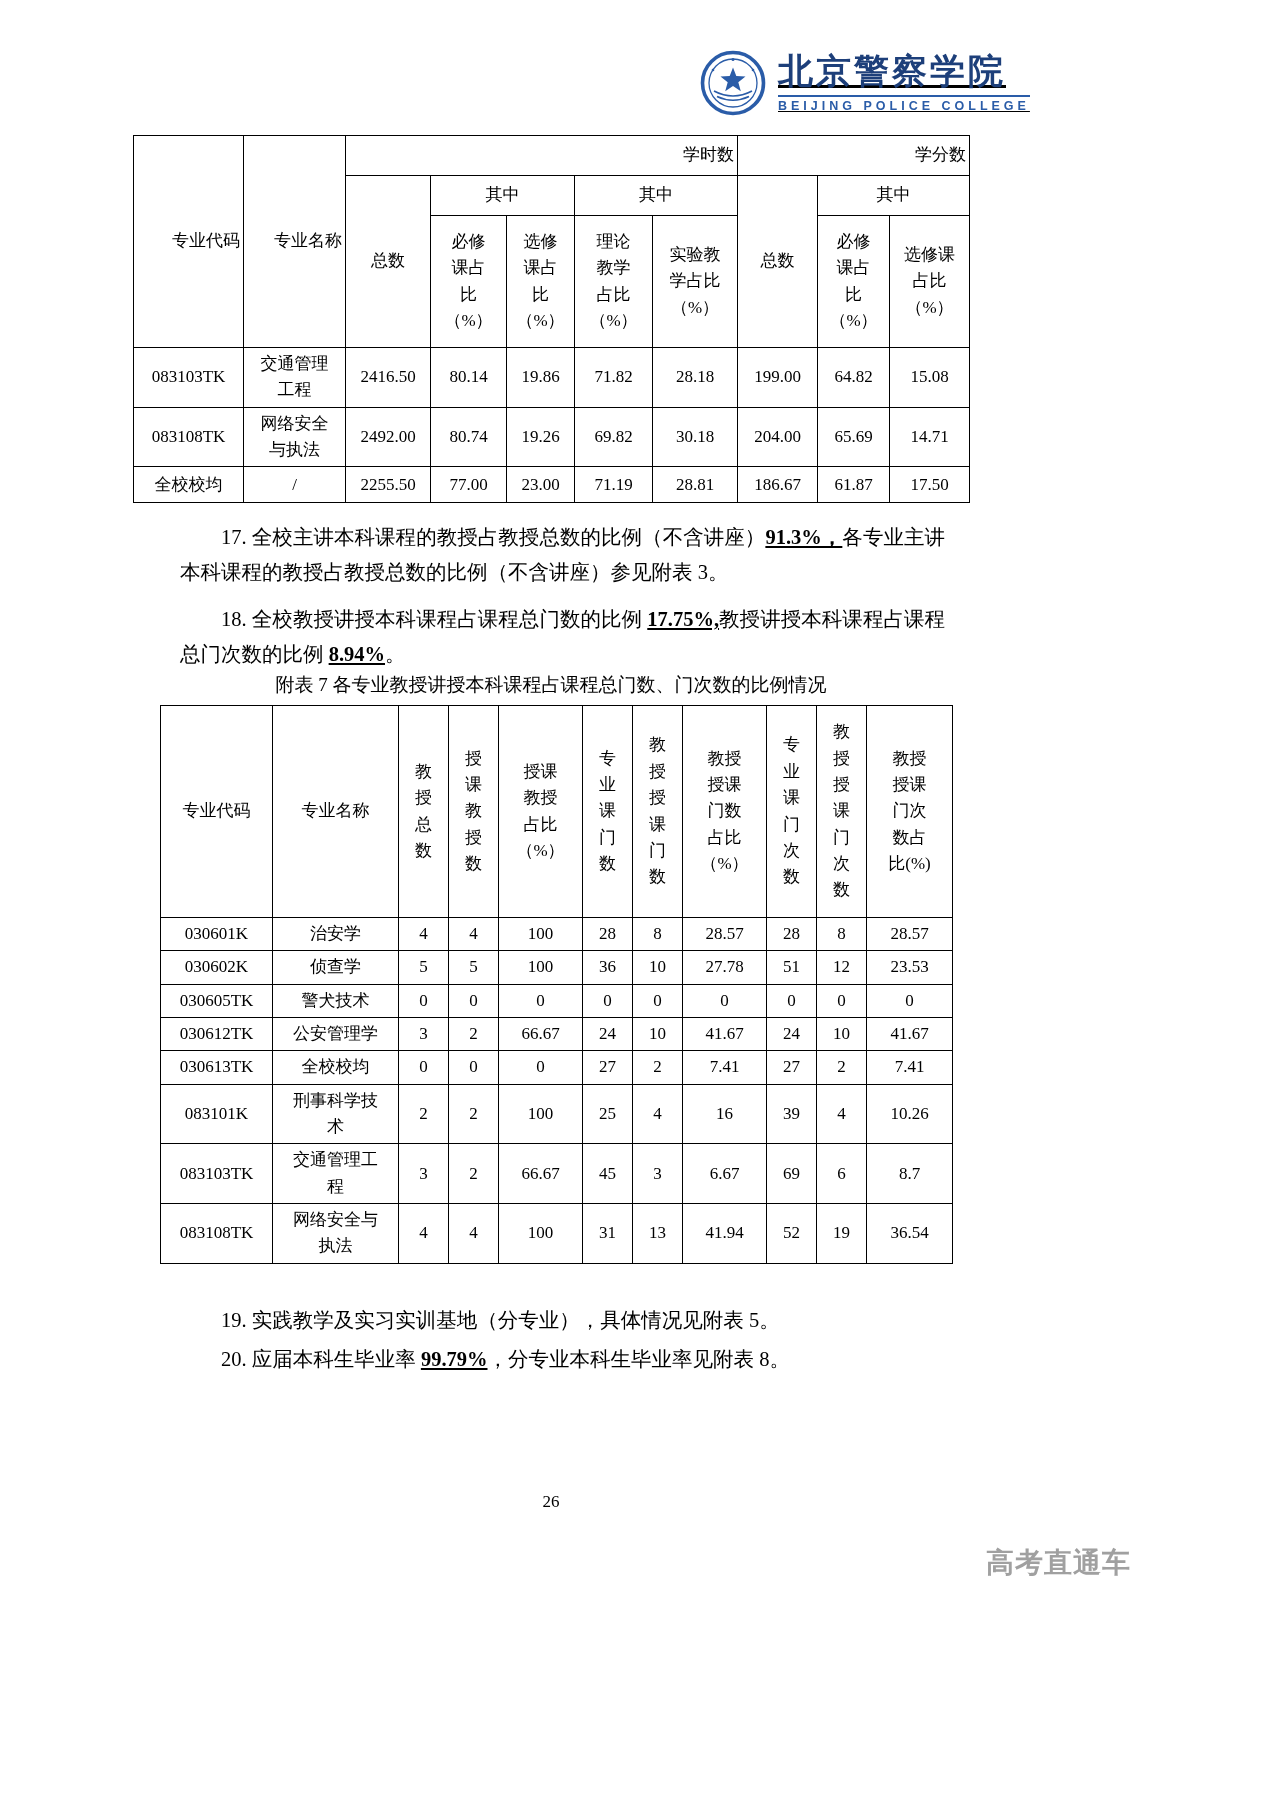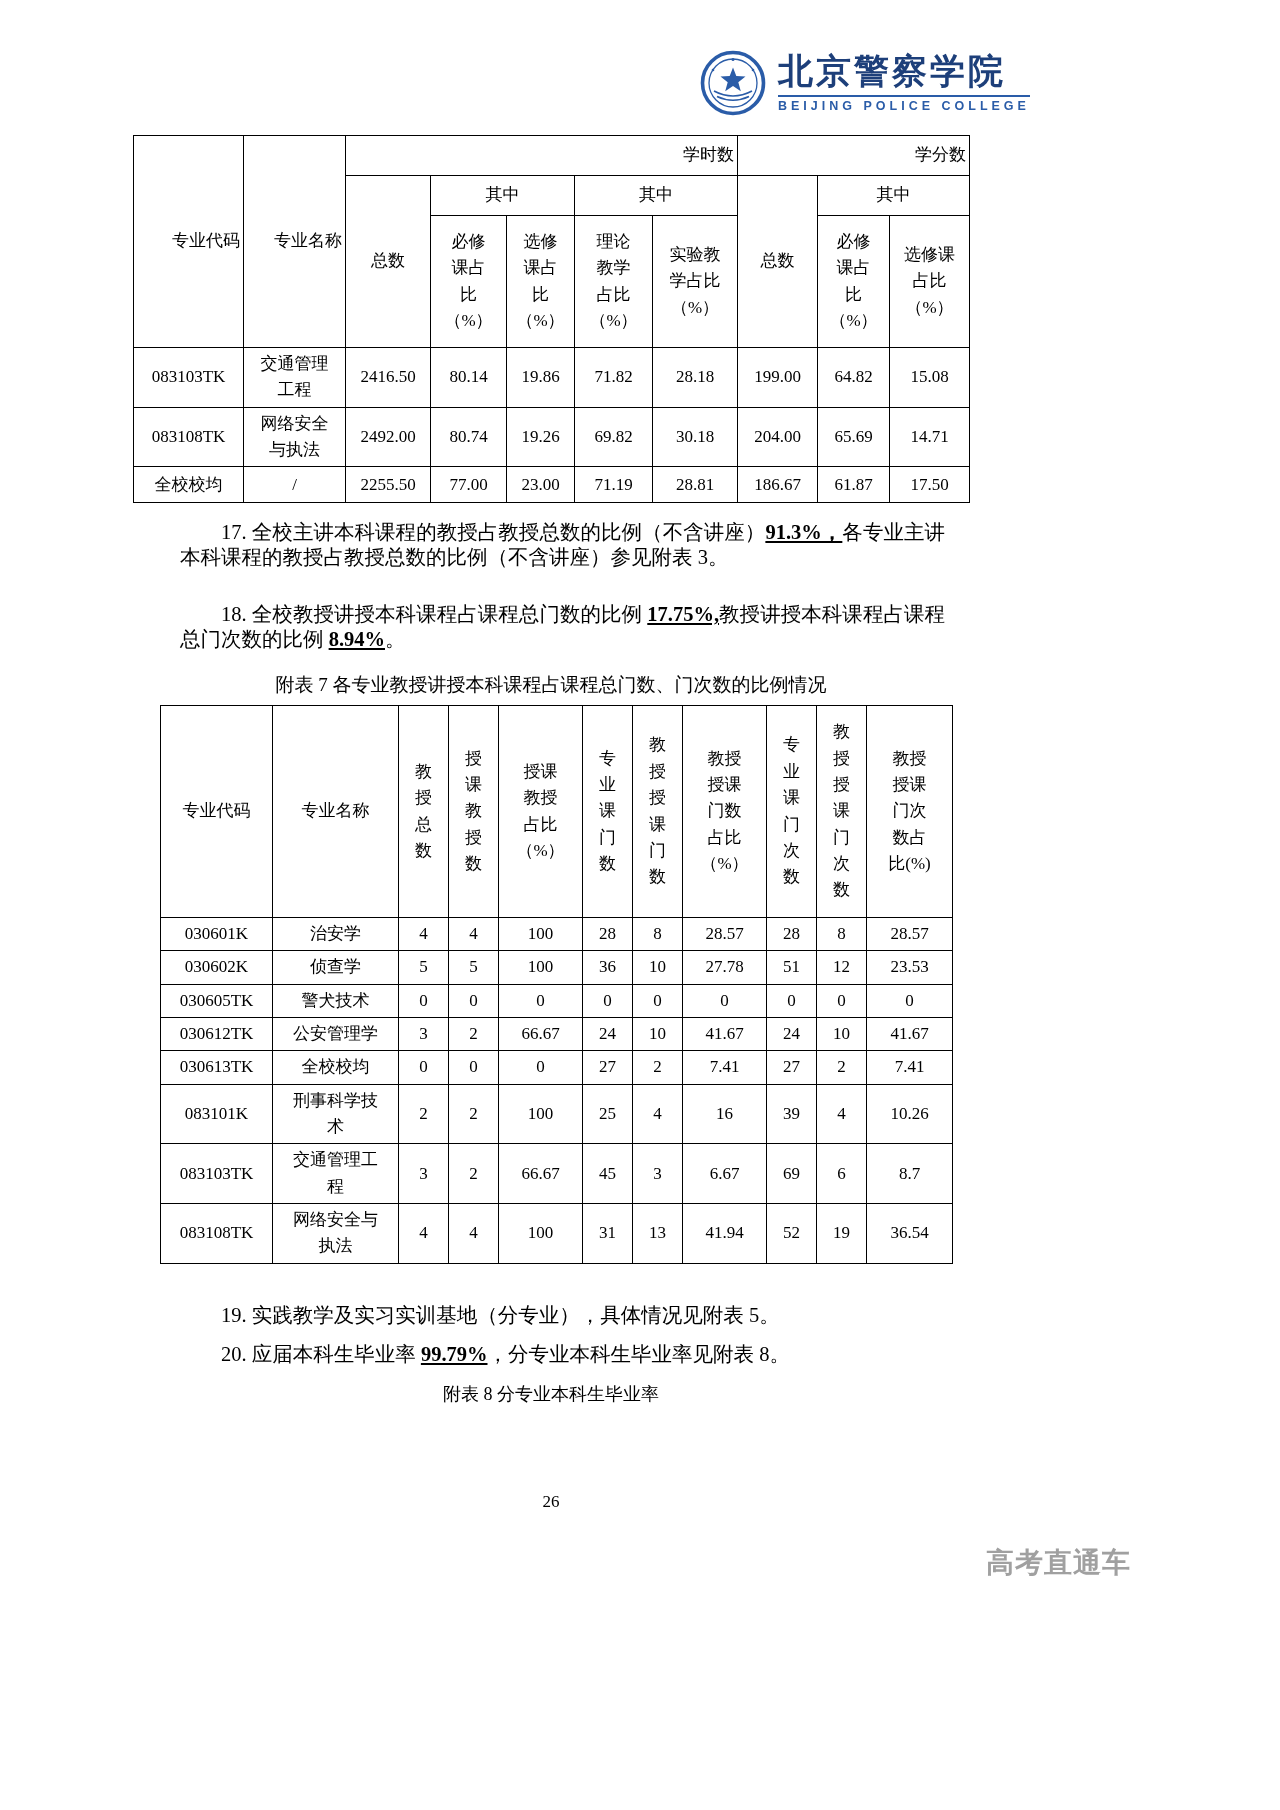--- a/index.html
+++ b/index.html
@@ -7,21 +7,21 @@
   body {
     width:1280px; height:1810px; position:relative;
     font-family:"Liberation Serif","DejaVu Serif",serif;
     color:#000;
   }
   .page { position:relative; width:1280px; height:1810px; background:#fff; overflow:hidden; }
 
   
   .logo { position:absolute; top:50px; left:700px; display:flex; align-items:center; gap:12px; }
   .emblem { flex:0 0 auto; }
-  .logo-text { display:flex; flex-direction:column; }
+  .logo-text { display:flex; flex-direction:column;text-decoration:underline; }
   .logo-cn {
     font-size:35px; font-weight:bold; color:#1d3f7a; letter-spacing:3px;
     font-family:"Liberation Serif","DejaVu Serif",serif; line-height:1.1; white-space:nowrap;
   }
   .logo-line { border-top:2px solid #2a5ca8; margin:4px 0 2px 0; }
   .logo-en {
     font-size:12.5px; font-weight:bold; color:#2a5ca8; letter-spacing:4px;
     font-family:"Liberation Sans","DejaVu Sans",sans-serif; white-space:nowrap;
   }
 
@@ -42,21 +42,21 @@
   .t1 td.name { padding:3px 12px; }
 
   .t2 { position:absolute; top:705px; left:160px; width:792px; }
   .t2 thead th { height:212px; }
   .t2 tbody td { height:32px; }
   .t2 td.name { padding:3px 14px; }
 
   
   .para {
     position:absolute; left:180px; width:765px;
-    font-size:20.5px; line-height:25px; text-indent:2em; text-align:justify;
+    font-size:20.5px; line-height:35px; text-indent:2em; text-align:justify;
   }
   #p17 { top:520px; }
   #p18 { top:602px; }
   #p19 { top:1303px; width:800px; }
   #p20 { top:1342px; width:800px; }
   .u { text-decoration:underline; font-weight:bold; }
 
   .caption { position:absolute; left:133px; width:836px; text-align:center; }
   #caption7 { top:672px; font-size:19px; }
   #caption8 { top:1382px; font-size:18px; }
@@ -360,19 +360,18 @@
           <td>19</td>
           <td>36.54</td>
         </tr>
       </tbody>
   </table>
 
   <p class="para" id="p19">19. 实践教学及实习实训基地（分专业），具体情况见附表 5。</p>
 
   <p class="para" id="p20"><span>20. 应届本科生毕业率 </span><span class="u">99.79%</span><span>，分专业本科生毕业率见附表 8。</span></p>
 
-  <div class="caption" id="caption8">附表 8  分专业本科生毕业率</div>
 
   <div class="pageno">26</div>
 
   <div class="watermark">高考直通车</div>
 
 </div>
 
 </body></html>

